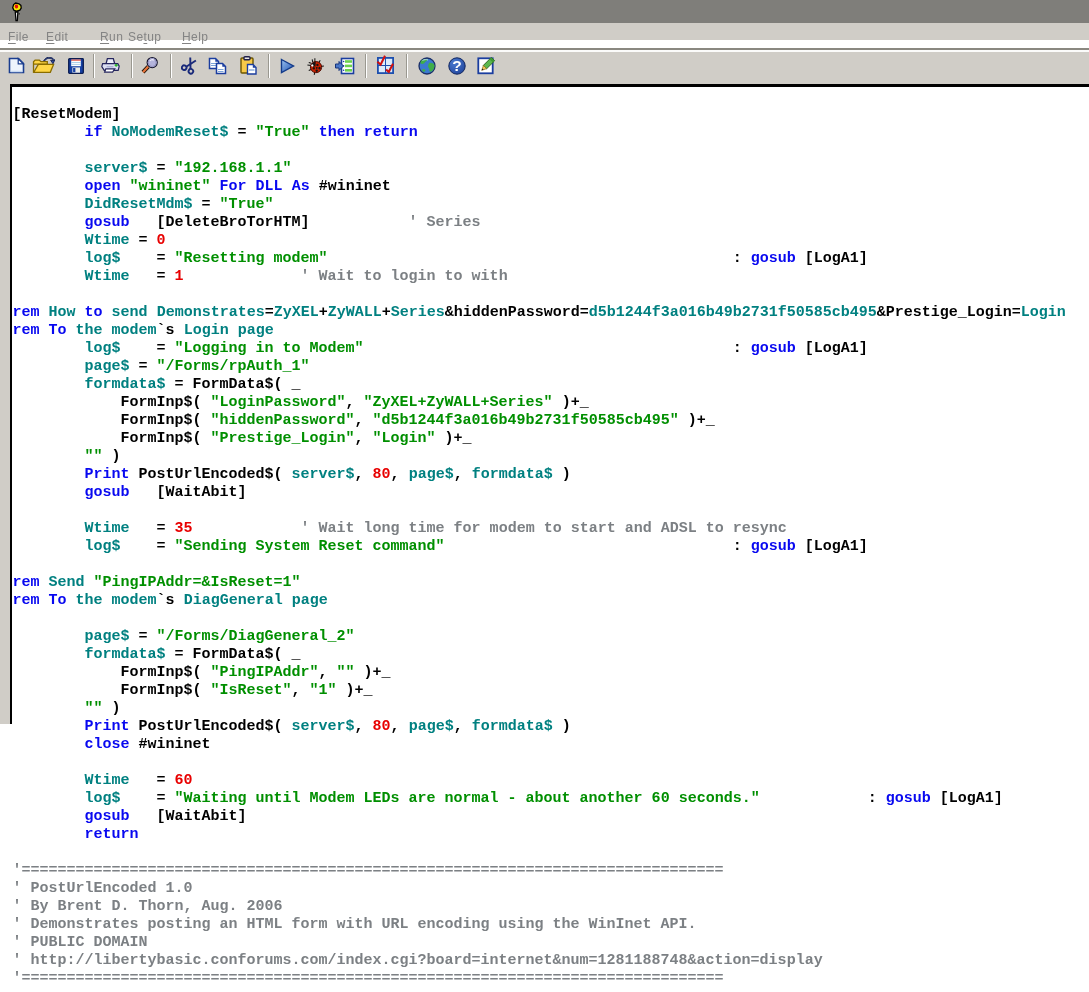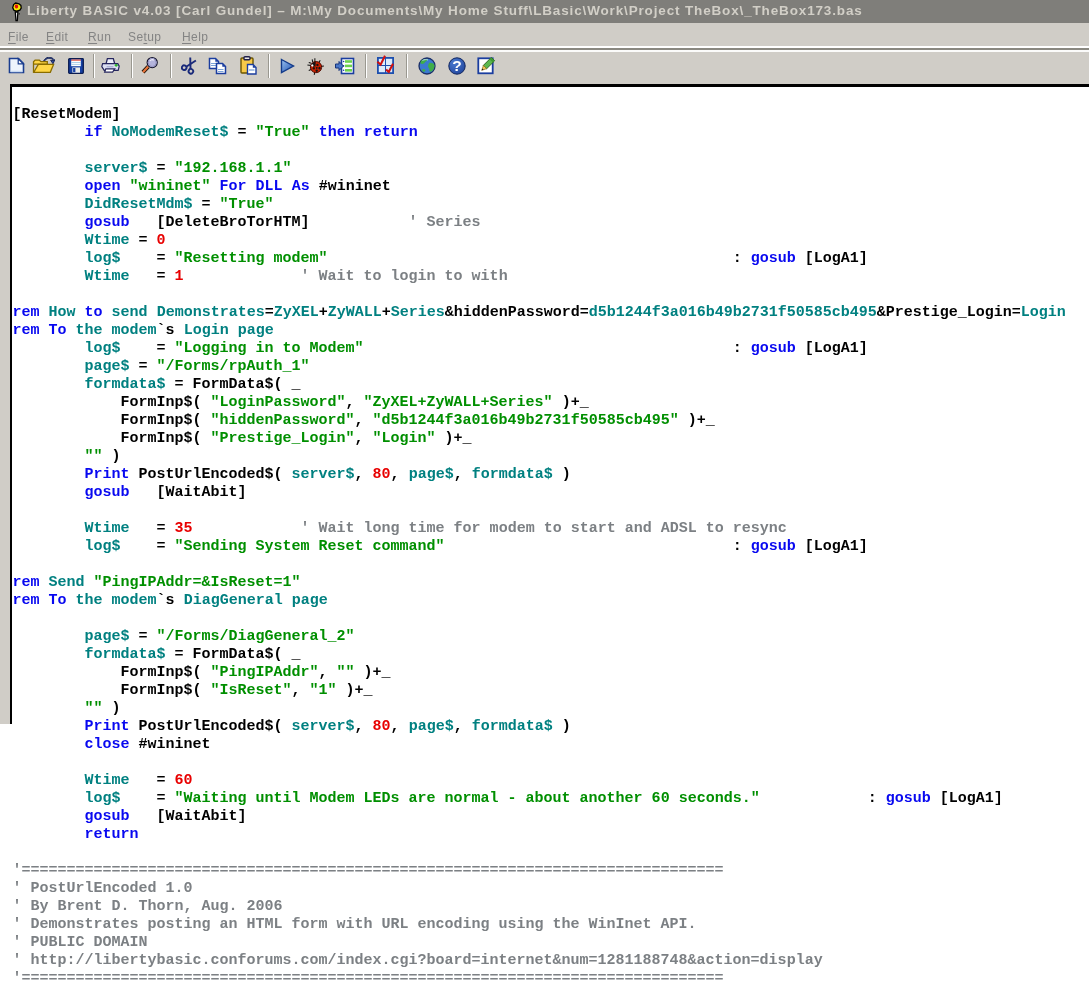--- a/index.html
+++ b/index.html
@@ -1,21 +1,21 @@
 <!DOCTYPE html>
 <html><head><meta charset="utf-8">
 <style>
 * { margin:0; padding:0; box-sizing:border-box; }
 html,body { width:1089px; height:992px; overflow:hidden; background:#fff;
   font-family:"Liberation Sans", sans-serif; }
 #titlebar { position:absolute; left:0; top:0; width:1089px; height:23px; background:#7f7e7a; }
 #titlebar .ttl { position:absolute; left:27px; top:2.5px; font-size:13.5px; font-weight:bold;
   color:#d2cfc7; white-space:pre; letter-spacing:0.85px; }
 #titlebar .tic { position:absolute; left:8px; top:2px; }
-#menubar { position:absolute; left:0; top:23px; width:1089px; height:23px; background:#d0cdc7; }
+#menubar { position:absolute; left:0; top:23px; width:1089px; height:17px; background:#d0cdc7; }
 #menubar span { position:absolute; top:7px; font-size:12px; color:#848484; letter-spacing:0.4px; }
 #menubar u { text-decoration-thickness:1px; text-underline-offset:2px; }
 #mdiv1 { position:absolute; left:0; top:48px; width:1089px; height:1.5px; background:#8a8880; }
 #mdiv2 { position:absolute; left:0; top:49.5px; width:1089px; height:2px; background:#fbfbfa; }
 #toolbar { position:absolute; left:0; top:51.5px; width:1089px; height:32.5px; background:#d0cdc7; }
 .ic { position:absolute; }
 .sep { position:absolute; top:2px; width:1.5px; height:24px; background:#9a9890;
   border-right:1.5px solid #fff; }
 #editor { position:absolute; left:0; top:84px; width:1089px; height:640px; background:#d0cdc7; }
 #editor .white { position:absolute; left:12px; top:3px; right:0; bottom:0; background:#fff; }
@@ -85,26 +85,25 @@
 <b class="c">' http://libertybasic.conforums.com/index.cgi?board=internet&amp;num=1281188748&amp;action=display</b>
 <b class="c">'==============================================================================</b></pre>
 </div>
 <div id="titlebar">
     <span class="tic"><svg width="17" height="20" viewBox="0 0 17 20">
 <path d="M7.6 1 L11 1.8 L12.9 3.4 L13.2 6 L11.9 8.2 L8.6 9.2 L5.9 8.3 L4.7 5.6 L5.6 2.6 Z" fill="#f6ea00" stroke="#000" stroke-width="1.3"></path>
 <path d="M7.3 2.8 C8.7 1.9 10.2 3 10.2 4.6 C10.2 6 9 6.9 8 6.5 C6.7 6.1 6.3 3.8 7.3 2.8Z" fill="#e21010"></path>
 <path d="M7.3 10 L9.9 10 L9.3 18.7 L8 18.7 Z" fill="#fff" stroke="#000" stroke-width="1.3"></path>
 <path d="M10.8 11.7 L11.8 12" stroke="#000" stroke-width="1.1"></path>
 </svg></span>
-    <span class="ttl">Liberty BASIC v4.03 [Carl Gundel] – M:\My Documents\My Home Stuff\LBasic\Work\Project TheBox\_TheBox173.bas</span>
   </div>
 <div id="menubar">
 <span style="left:8px"><u>F</u>ile</span>
 <span style="left:46px"><u>E</u>dit</span>
-<span style="left:88px"><u>R</u>un</span>
+<span style="left:100px"><u>R</u>un</span>
 <span style="left:128px">Se<u>t</u>up</span>
 <span style="left:182px"><u>H</u>elp</span>
 </div>
 <div id="mdiv1"></div>
 <div id="mdiv2"></div>
 <div id="toolbar">
     <div class="sep" style="left:93px"></div>
     <div class="sep" style="left:131px"></div>
     <div class="sep" style="left:170px"></div>
     <div class="sep" style="left:268px"></div>

